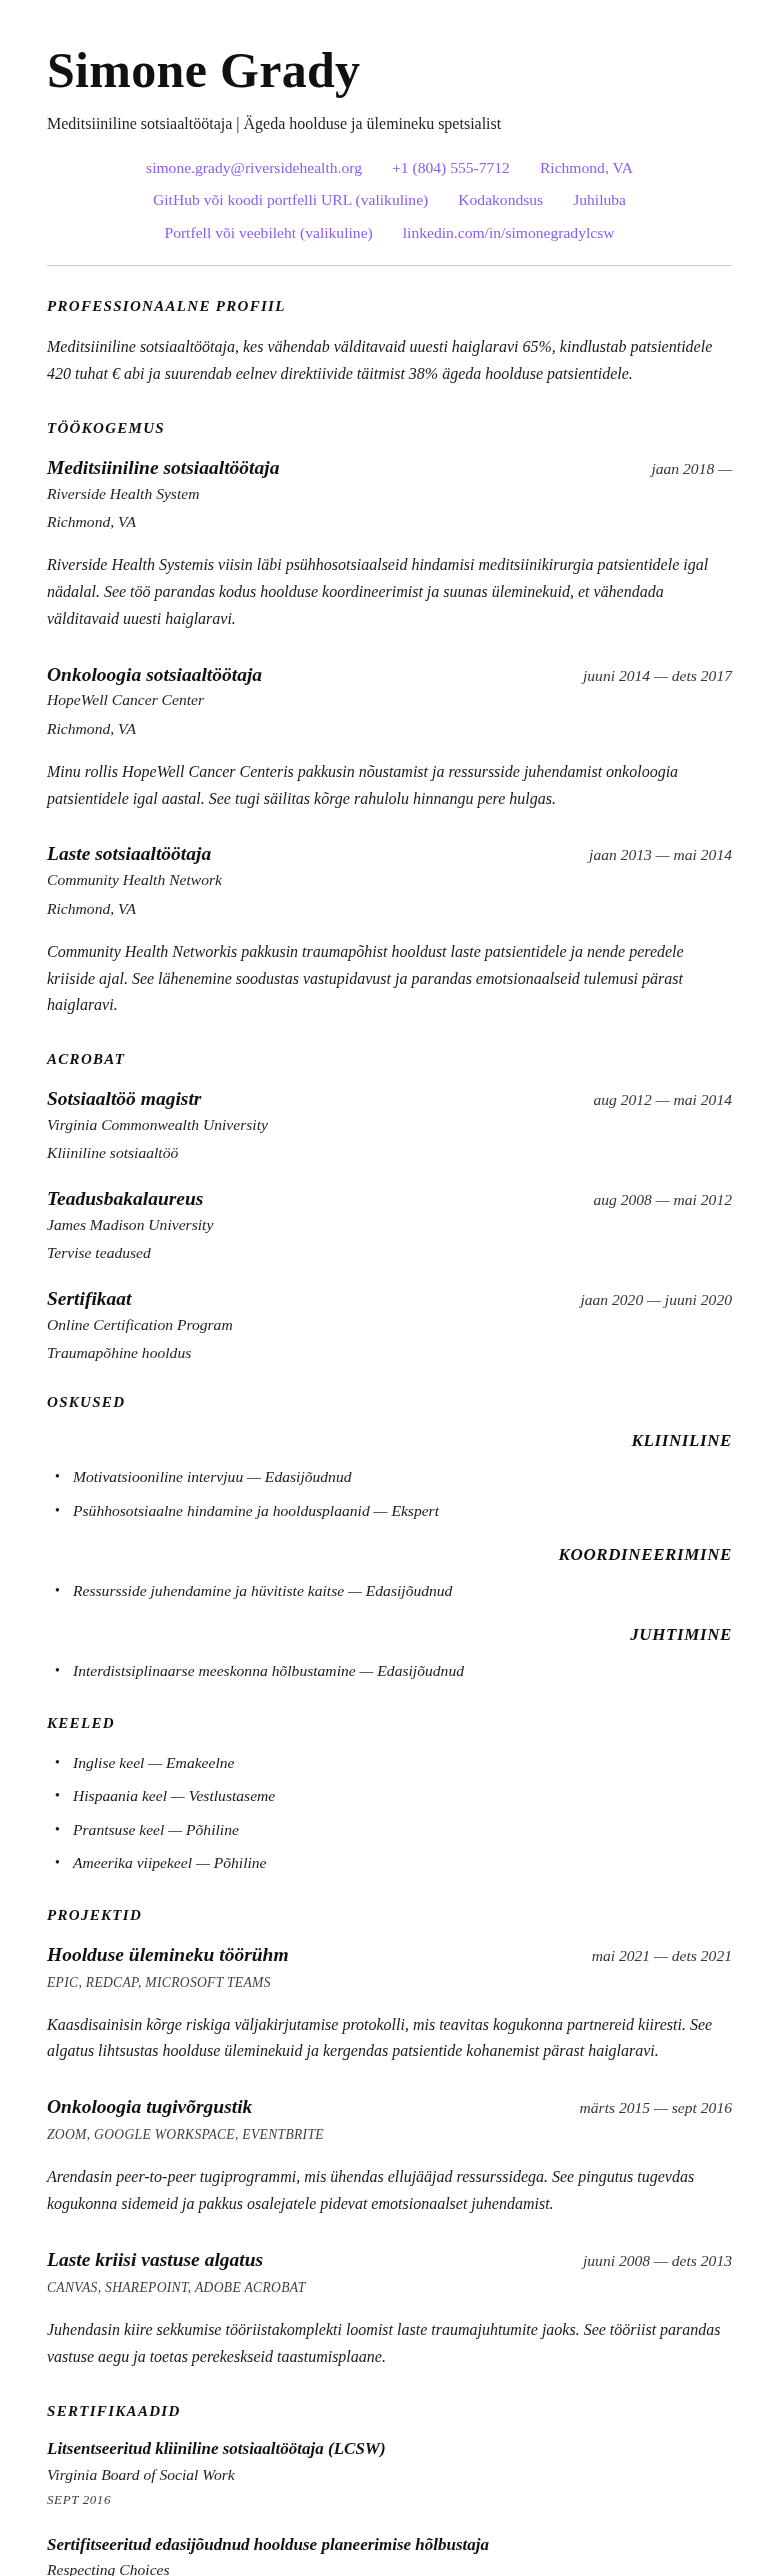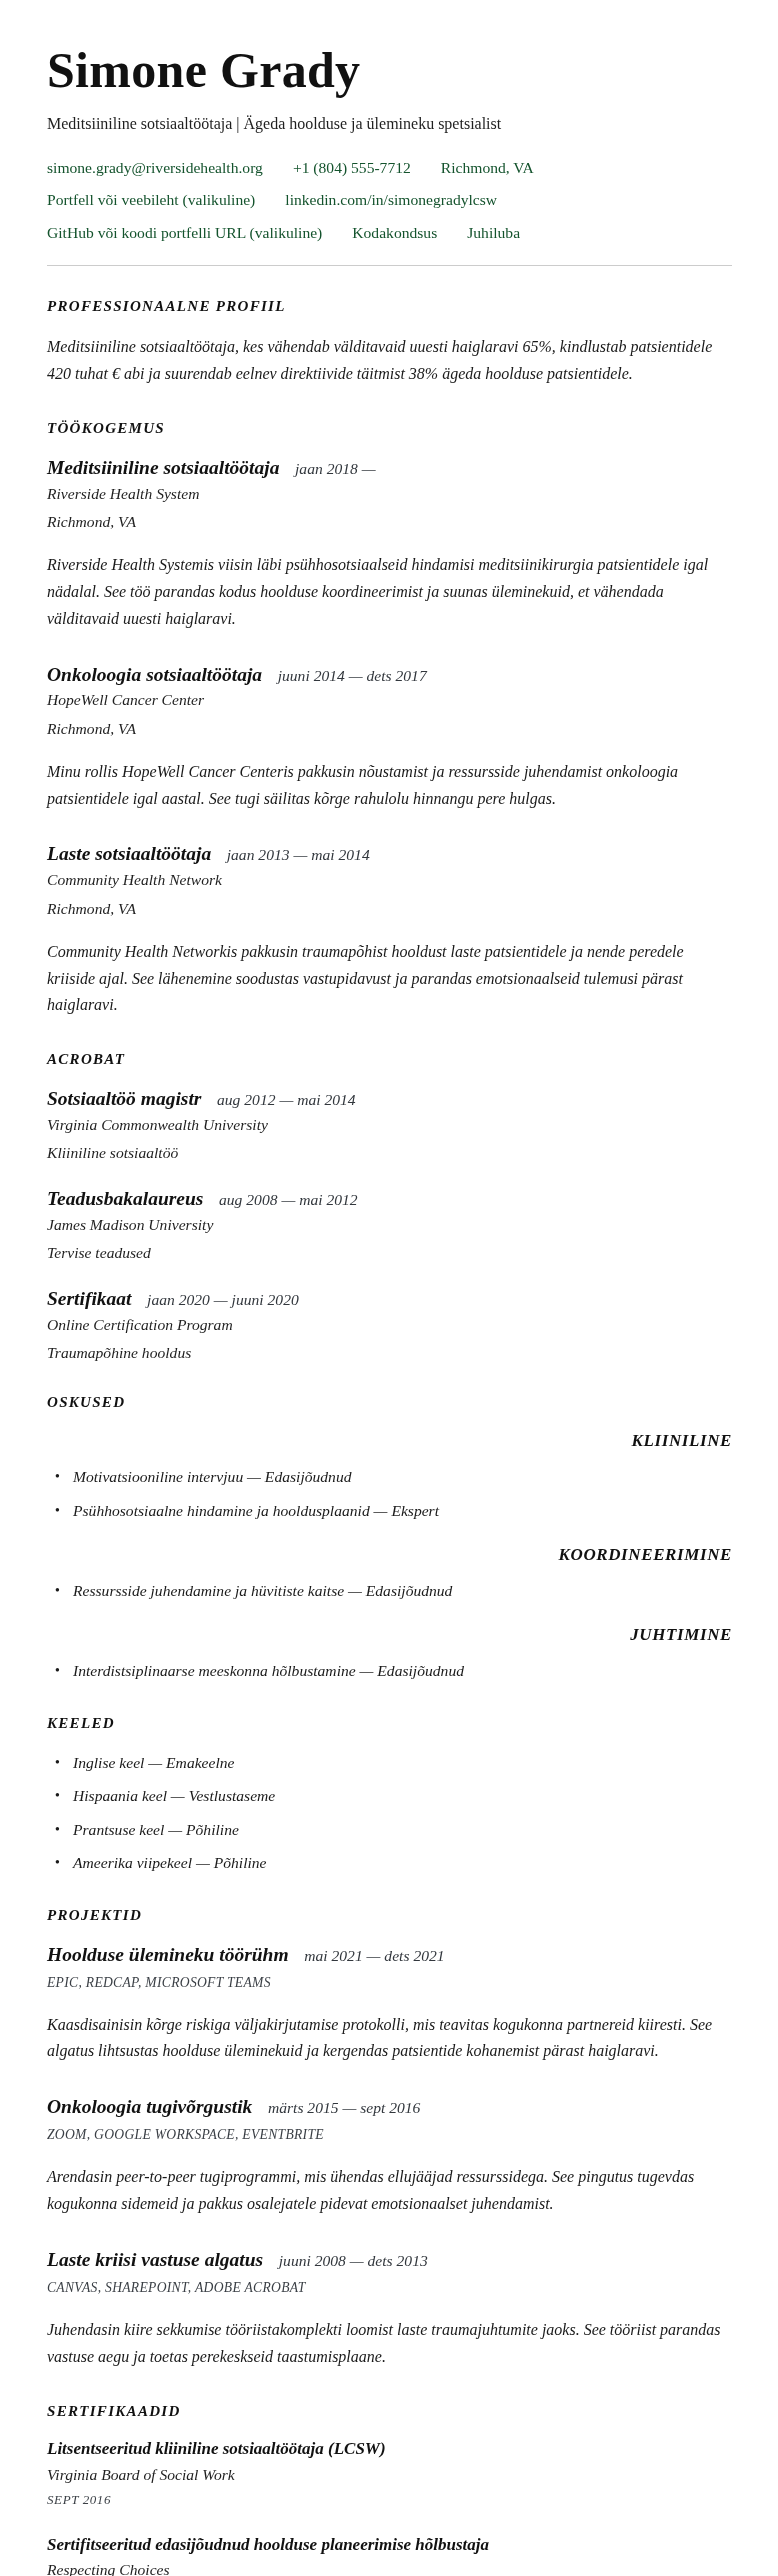--- a/index.html
+++ b/index.html
@@ -31,22 +31,23 @@
   .subtitle {
     font-size: 16px;
     color: #1f1f1f;
     margin: 0 0 26px 0;
   }
   .contact-row {
     display: flex;
     flex-wrap: wrap;
     gap: 0 30px;
     font-size: 15.6px;
-    color: #14532d;
+    color: #8b5cf6;
     margin-bottom: 14.3px;
+    justify-content: center;
   }
   .divider {
     border: none;
     border-top: 1.3px solid #cccccc;
     margin: 23.4px 0 0 0;
   }
 
   
   .section { margin-top: 32px; font-style: italic; }
   .section-title {
@@ -61,20 +62,21 @@
     line-height: 1.68;
     margin: 0;
     color: #1a1a1a;
   }
 
   
   .entry { margin-bottom: 31px; }
   .entry:last-child { margin-bottom: 0; }
   .entry-head {
     display: flex;
+    justify-content: space-between;
     align-items: baseline;
     gap: 15.6px;
   }
   .entry-title {
     font-size: 19.5px;
     font-weight: 700;
     color: #111111;
     margin: 0;
   }
   .entry-date {
@@ -168,27 +170,27 @@
   <header>
     <h1 class="name">Simone Grady</h1>
     <p class="subtitle">Meditsiiniline sotsiaaltöötaja | Ägeda hoolduse ja ülemineku spetsialist</p>
 
     <div class="contact-row">
       <span>simone.grady@riversidehealth.org</span>
       <span>+1 (804) 555-7712</span>
       <span>Richmond, VA</span>
     </div>
     <div class="contact-row">
-      <span>Portfell või veebileht (valikuline)</span>
-      <span>linkedin.com/in/simonegradylcsw</span>
-    </div>
-    <div class="contact-row">
       <span>GitHub või koodi portfelli URL (valikuline)</span>
       <span>Kodakondsus</span>
       <span>Juhiluba</span>
+    </div>
+    <div class="contact-row">
+      <span>Portfell või veebileht (valikuline)</span>
+      <span>linkedin.com/in/simonegradylcsw</span>
     </div>
 
     <hr class="divider">
   </header>
 
   <section class="section">
     <h2 class="section-title">PROFESSIONAALNE PROFIIL</h2>
     <p class="body-text">Meditsiiniline sotsiaaltöötaja, kes vähendab välditavaid uuesti haiglaravi 65%, kindlustab patsientidele 420 tuhat € abi ja suurendab eelnev direktiivide täitmist 38% ägeda hoolduse patsientidele.</p>
   </section>
 

